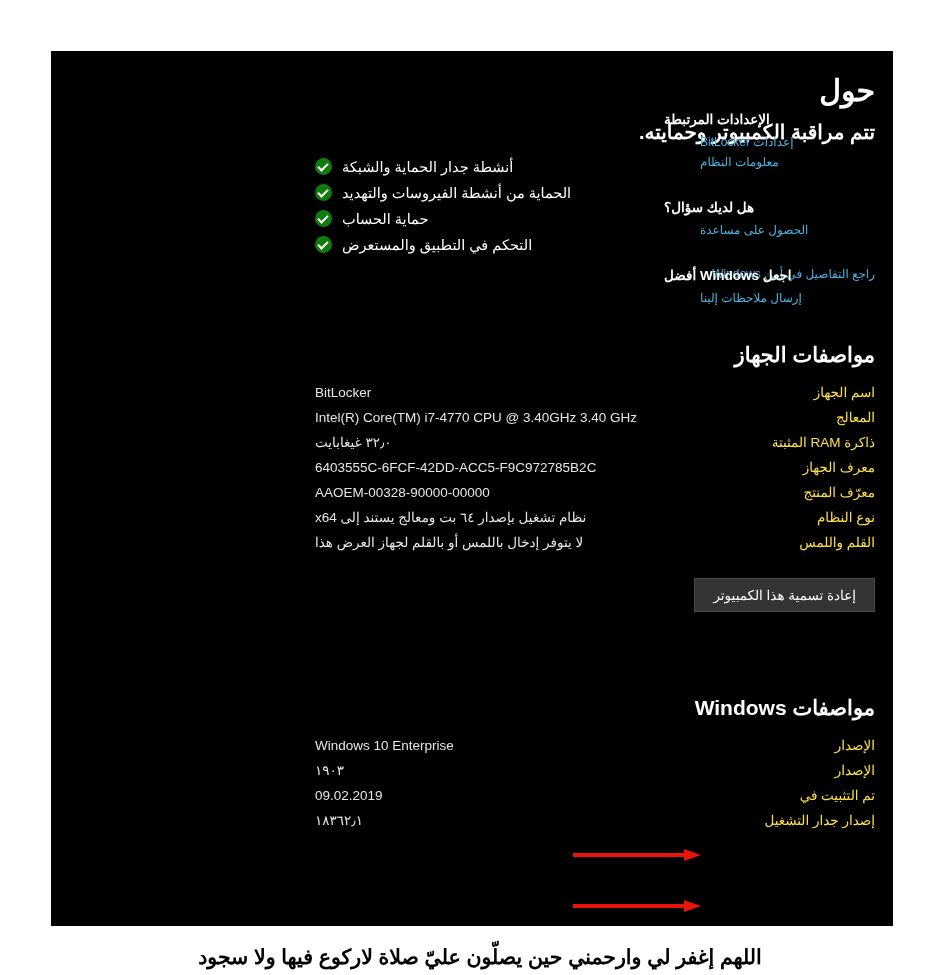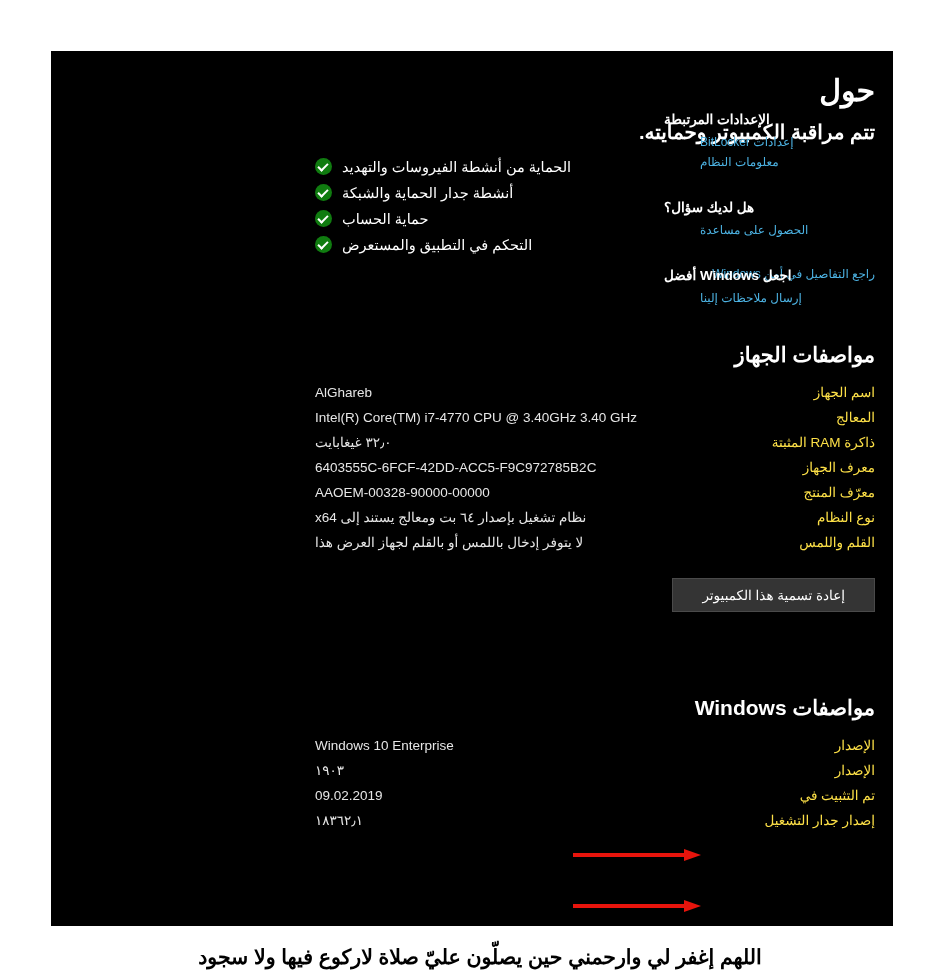--- a/index.html
+++ b/index.html
@@ -154,21 +154,21 @@
   }
 
   .rename-btn {
     display: block;
     margin: 22px 0 0 auto;
     background: #343434;
     color: #ffffff;
     border: 1px solid #4a4a4a;
     font-family: "Liberation Sans", sans-serif;
     font-size: 13.5px;
-    padding: 8px 29px;
+    padding: 8px 18px;
     cursor: pointer;
     text-align: center;
   }
 
   .block-gap-1 { height: 62px; }
   .block-gap-2 { height: 84px; }
 
   
   .rel-group { margin-bottom: 30px; text-align: left; }
   .rel-title {
@@ -232,25 +232,25 @@
 
       <div class="main-col">
 
         <h1 class="page-title">حول</h1>
 
         <div class="prot-title">تتم مراقبة الكمبيوتر وحمايته.</div>
 
         <ul class="prot-list">
           <li>
             <span class="check-icon"></span>
-            <span class="prot-label">الحماية من أنشطة الفيروسات والتهديد</span>
+            <span class="prot-label">أنشطة جدار الحماية والشبكة</span>
           </li>
           <li>
             <span class="check-icon"></span>
-            <span class="prot-label">أنشطة جدار الحماية والشبكة</span>
+            <span class="prot-label">الحماية من أنشطة الفيروسات والتهديد</span>
           </li>
           <li>
             <span class="check-icon"></span>
             <span class="prot-label">حماية الحساب</span>
           </li>
           <li>
             <span class="check-icon"></span>
             <span class="prot-label">التحكم في التطبيق والمستعرض</span>
           </li>
         </ul>
@@ -258,21 +258,21 @@
         <a class="link sec-details-link" href="#">راجع التفاصيل في أمن Windows</a>
 
         <div class="block-gap-1"></div>
 
         <div class="section-head">مواصفات الجهاز</div>
 
         <table class="spec-table">
           <tbody>
             <tr>
               <td class="spec-key">اسم الجهاز</td>
-              <td class="spec-val">AlGhareb</td>
+              <td class="spec-val">BitLocker</td>
             </tr>
             <tr>
               <td class="spec-key">المعالج</td>
               <td class="spec-val">Intel(R) Core(TM) i7-4770 CPU @ 3.40GHz   3.40 GHz</td>
             </tr>
             <tr>
               <td class="spec-key">ذاكرة RAM المثبتة</td>
               <td class="spec-val">٣٢٫٠ غيغابايت</td>
             </tr>
             <tr>

